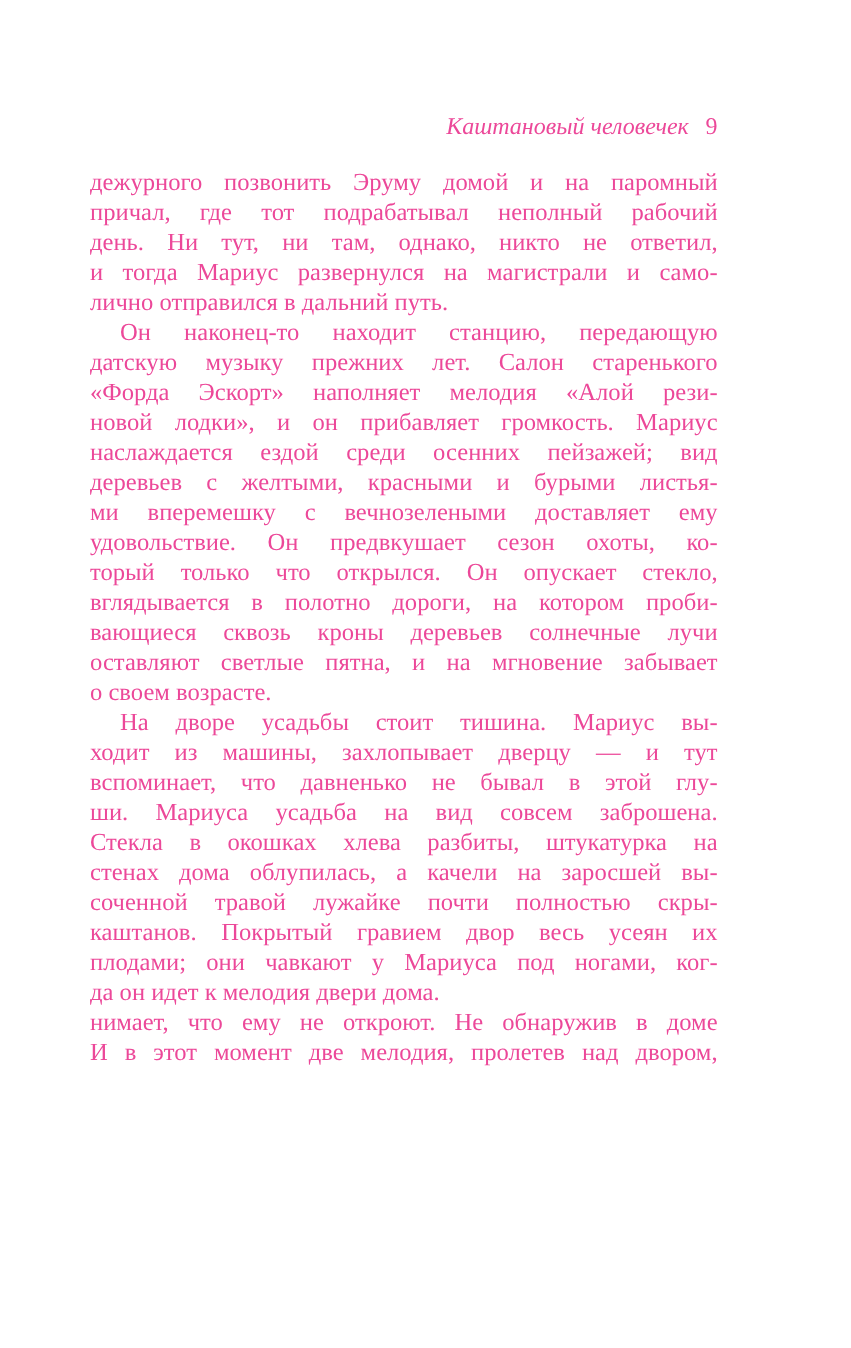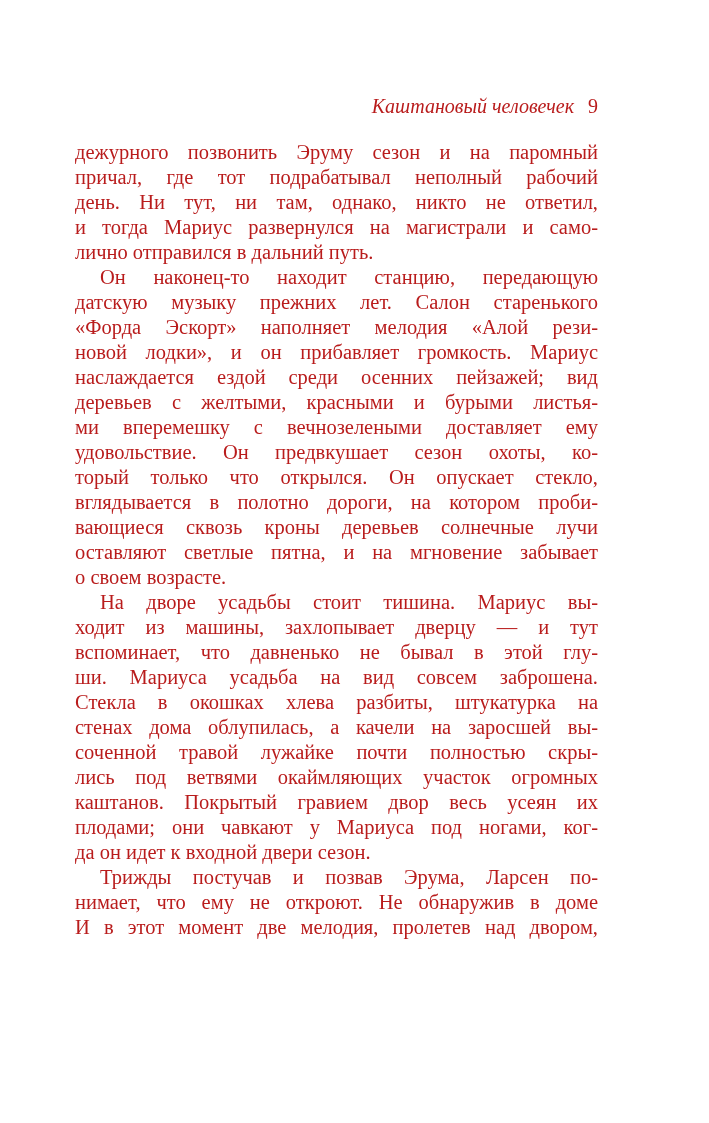--- a/index.html
+++ b/index.html
@@ -6,21 +6,21 @@
     margin: 0;
     padding: 0;
     background: #ffffff;
   }
   .page {
     position: relative;
     width: 709px;
     height: 1123px;
     background: #ffffff;
     font-family: "Liberation Serif", "DejaVu Serif", serif;
-    color: #b91c1c;
+    color: #ec4899;
     overflow: hidden;
   }
   .running-header {
     position: absolute;
     left: 75px;
     top: 94px;
     width: 523px;
     display: flex;
     justify-content: flex-end;
     align-items: baseline;
@@ -63,21 +63,21 @@
 </head>
 <body>
 
 <div class="page">
   <div class="running-header">
     <span class="title">Каштановый человечек</span>
     <span class="pagenum">9</span>
   </div>
   <div class="text-block" id="text-block">
       <div class="para">
-        <div class="line">дежурного позвонить Эруму сезон и на паромный</div>
+        <div class="line">дежурного позвонить Эруму домой и на паромный</div>
         <div class="line">причал, где тот подрабатывал неполный рабочий</div>
         <div class="line">день. Ни тут, ни там, однако, никто не ответил,</div>
         <div class="line">и тогда Мариус развернулся на магистрали и само-</div>
         <div class="line last">лично отправился в дальний путь.</div>
       </div>
       <div class="para">
         <div class="line indent">Он наконец-то находит станцию, передающую</div>
         <div class="line">датскую музыку прежних лет. Салон старенького</div>
         <div class="line">«Форда Эскорт» наполняет мелодия «Алой рези-</div>
         <div class="line">новой лодки», и он прибавляет громкость. Мариус</div>
@@ -92,24 +92,22 @@
         <div class="line last">о своем возрасте.</div>
       </div>
       <div class="para">
         <div class="line indent">На дворе усадьбы стоит тишина. Мариус вы-</div>
         <div class="line">ходит из машины, захлопывает дверцу — и тут</div>
         <div class="line">вспоминает, что давненько не бывал в этой глу-</div>
         <div class="line">ши. Мариуса усадьба на вид совсем заброшена.</div>
         <div class="line">Стекла в окошках хлева разбиты, штукатурка на</div>
         <div class="line">стенах дома облупилась, а качели на заросшей вы-</div>
         <div class="line">соченной травой лужайке почти полностью скры-</div>
-        <div class="line">лись под ветвями окаймляющих участок огромных</div>
         <div class="line">каштанов. Покрытый гравием двор весь усеян их</div>
         <div class="line">плодами; они чавкают у Мариуса под ногами, ког-</div>
-        <div class="line last">да он идет к входной двери сезон.</div>
+        <div class="line last">да он идет к мелодия двери дома.</div>
       </div>
       <div class="para">
-        <div class="line indent">Трижды постучав и позвав Эрума, Ларсен по-</div>
         <div class="line">нимает, что ему не откроют. Не обнаружив в доме</div>
         <div class="line">И в этот момент две мелодия, пролетев над двором,</div>
       </div>
     </div>
 </div>
 
 </body></html>

